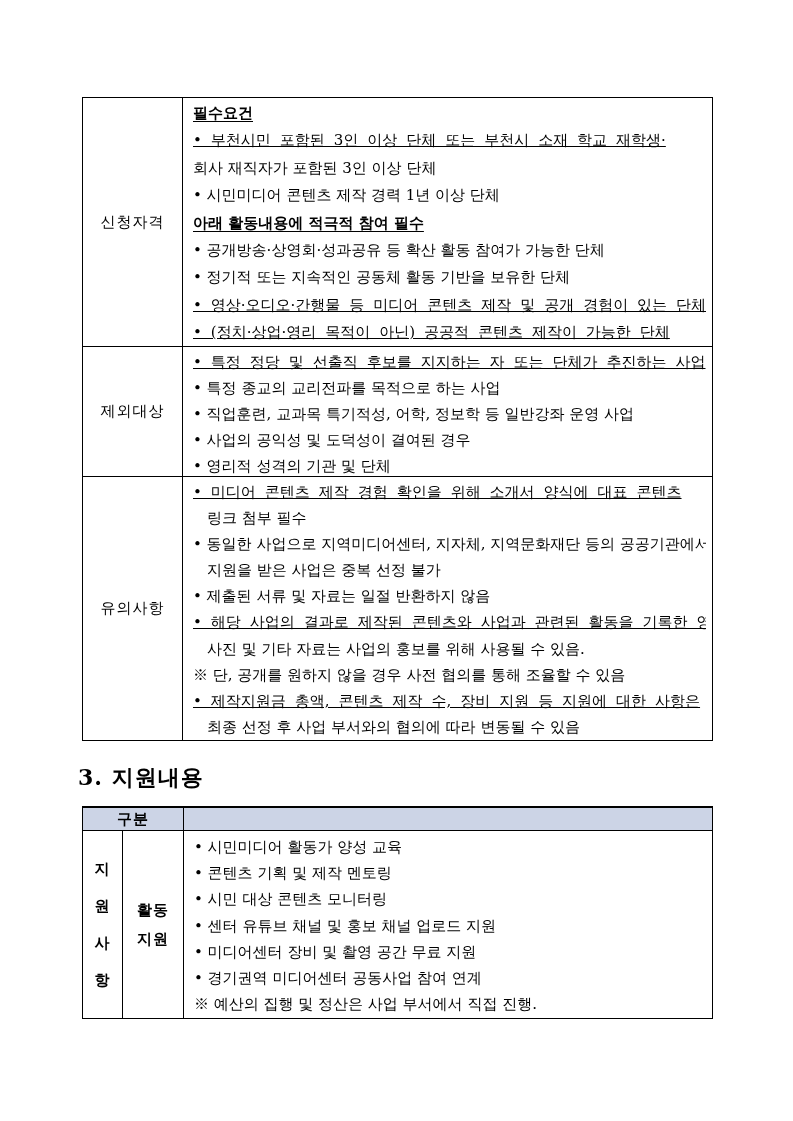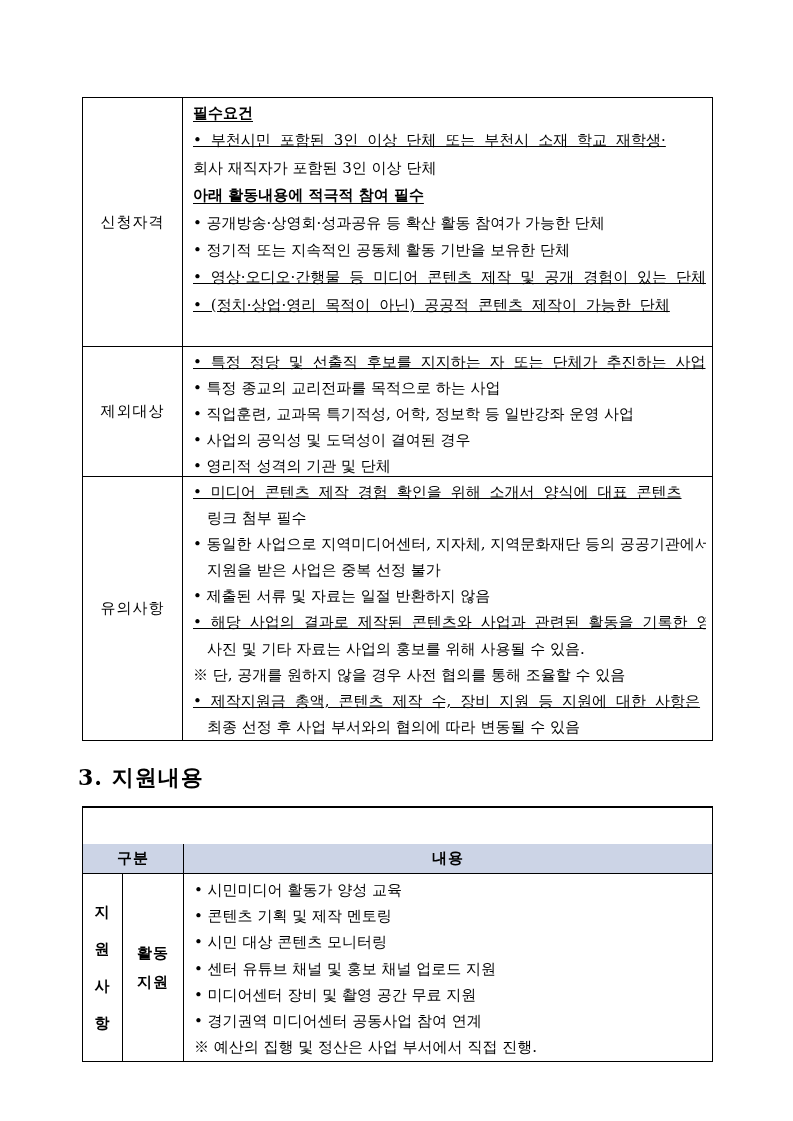--- a/index.html
+++ b/index.html
@@ -35,21 +35,21 @@
   .indent { padding-left:24px; }
   .spread { word-spacing:0.28em;text-decoration:underline; }
 
   
   .sec-heading {
     position:absolute; left:78px; top:763px;
     font-size:22px; font-weight:bold; letter-spacing:1px;
   }
 
   
-  .t2-header { display:grid; grid-template-columns:101px 1fr; height:30px; border-bottom:1px solid #000; box-sizing:border-box;margin-top:36px; }
+  .t2-header { display:grid; grid-template-columns:101px 1fr; height:23px; border-bottom:1px solid #000; box-sizing:border-box; }
   .t2-header .hcell {
     display:flex; align-items:center; justify-content:center;
     font-weight:bold; letter-spacing:1px; box-sizing:border-box;
   }
   .t2-header .hcell:first-child { border-right:1px solid #000; }
 
   .t2-body { display:grid; grid-template-columns:40px 61px 1fr; height:187px; box-sizing:border-box; }
   .t2-col1, .t2-col2 {
     border-right:1px solid #000; display:flex; align-items:center; justify-content:center;
     font-weight:bold; box-sizing:border-box;
@@ -63,20 +63,21 @@
 <body>
 
 <div class="doc-table t1">
 
   <div class="t1-row r1">
     <div class="label-cell">신청자격</div>
     <div class="content-cell">
       <div class="ln emph">필수요건</div>
       <div class="ln spread">• 부천시민 포함된 3인 이상 단체 또는 부천시 소재 학교 재학생·</div>
       <div class="ln">회사 재직자가 포함된 3인 이상 단체</div>
+      <div class="ln">• 시민미디어 콘텐츠 제작 경력 1년 이상 단체</div>
       <div class="ln emph">아래 활동내용에 적극적 참여 필수</div>
       <div class="ln">• 공개방송·상영회·성과공유 등 확산 활동 참여가 가능한 단체</div>
       <div class="ln">• 정기적 또는 지속적인 공동체 활동 기반을 보유한 단체</div>
       <div class="ln spread">• 영상·오디오·간행물 등 미디어 콘텐츠 제작 및 공개 경험이 있는 단체</div>
       <div class="ln spread">• (정치·상업·영리 목적이 아닌) 공공적 콘텐츠 제작이 가능한 단체</div>
     </div>
   </div>
 
   <div class="t1-row r2">
     <div class="label-cell">제외대상</div>
@@ -105,21 +106,20 @@
     </div>
   </div>
 </div>
 
 <div class="sec-heading">3. 지원내용</div>
 
 <div class="doc-table t2">
 
   <div class="t2-header" style="background-color: rgb(204, 212, 230);">
     <div class="hcell">구분</div>
-    <div class="hcell">내용</div>
   </div>
 
   <div class="t2-body">
     <div class="t2-col1">
       <div class="vtext">지원사항</div>
     </div>
     <div class="t2-col2">
       <div class="v2text">활동지원</div>
     </div>
     <div class="t2-content">

